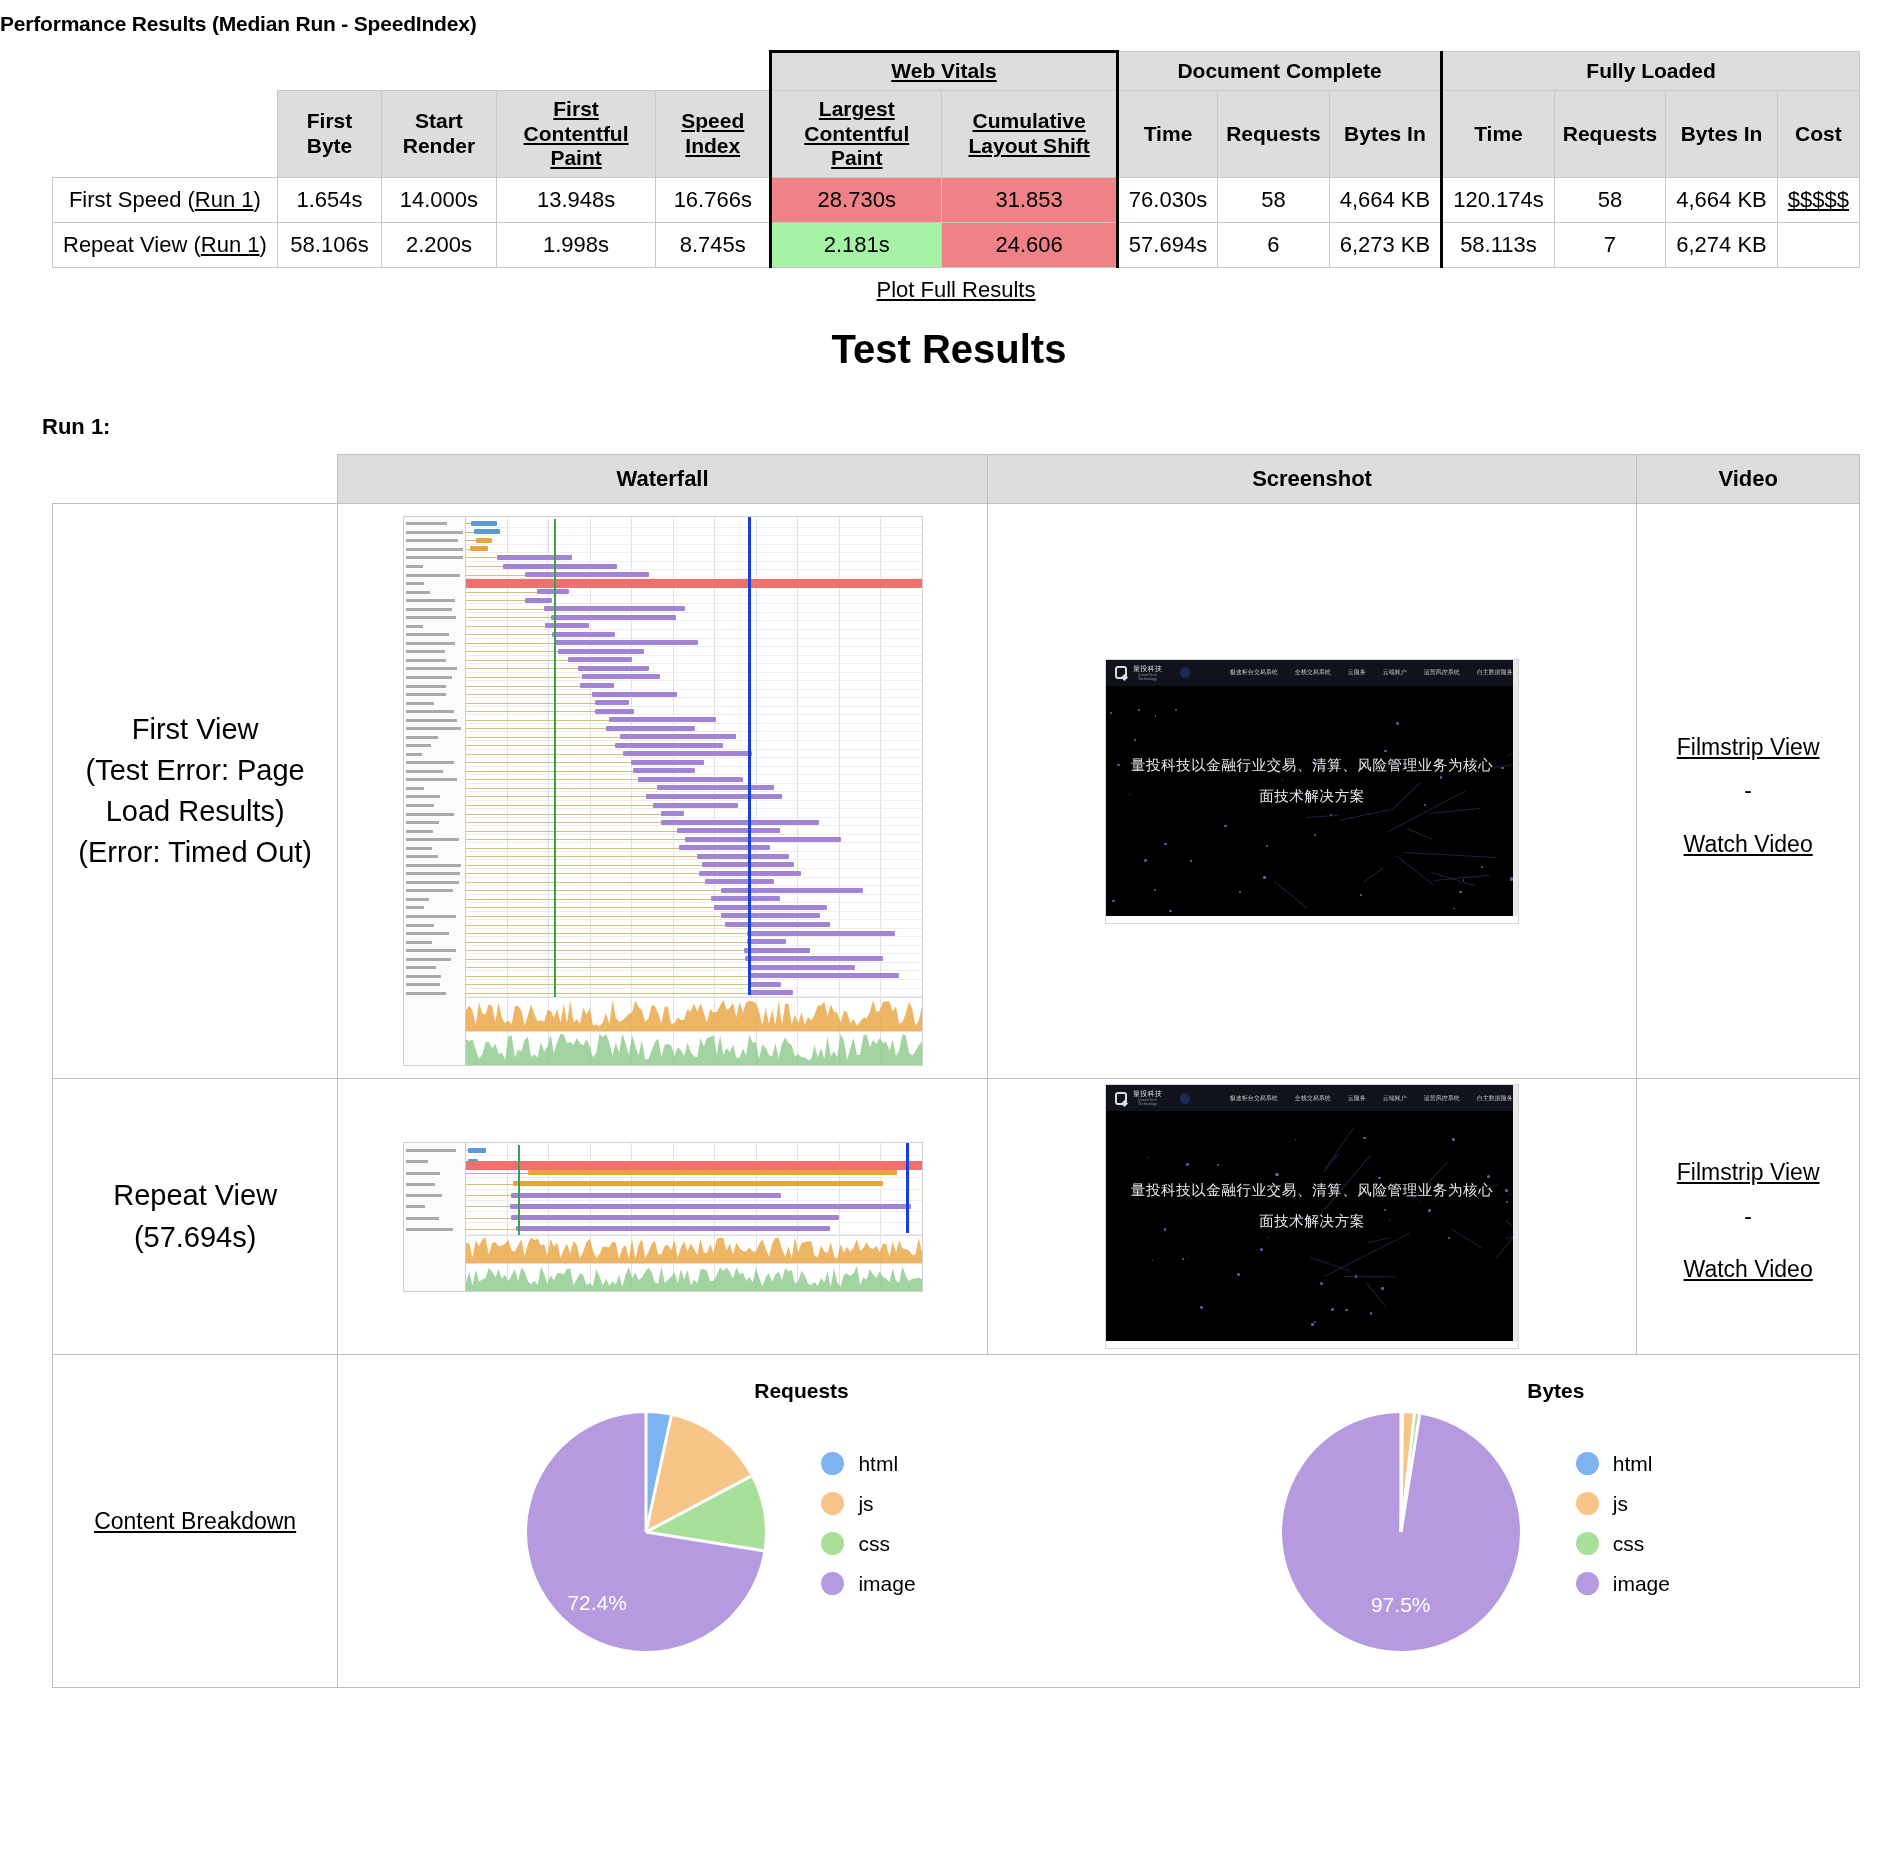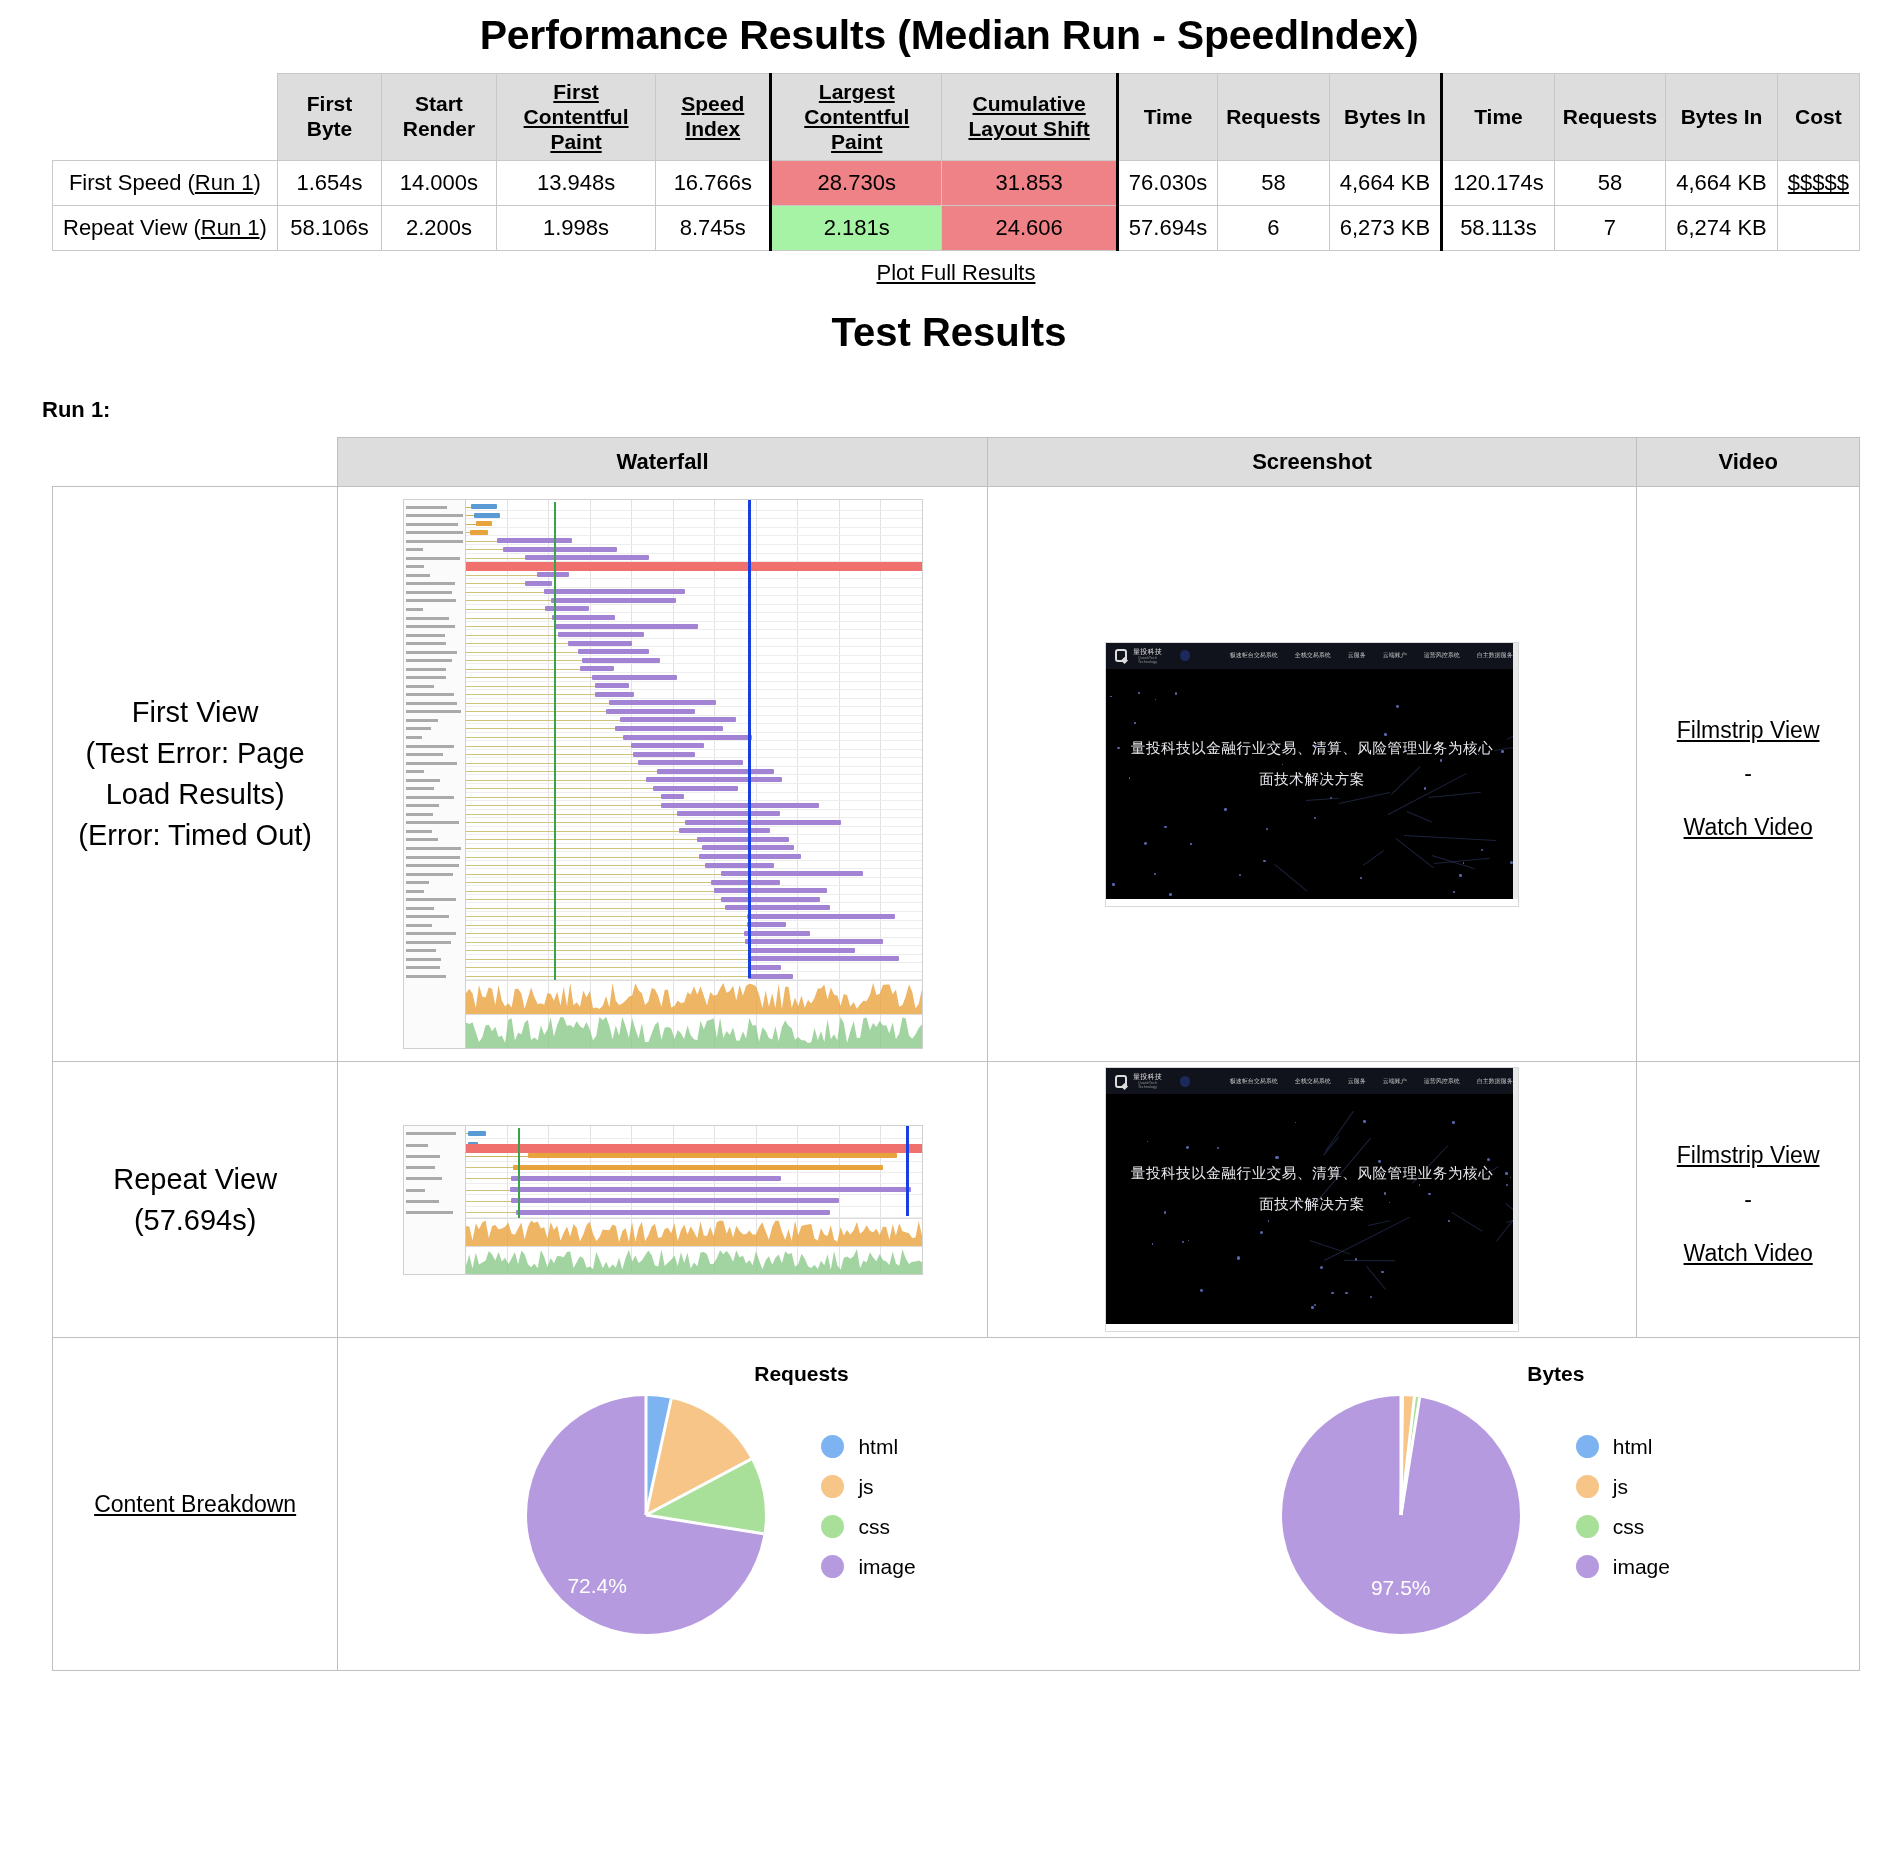--- a/index.html
+++ b/index.html
@@ -6,22 +6,21 @@
   html, body {
     margin: 0; padding: 0;
     background: #ffffff;
     font-family: "Liberation Sans", sans-serif;
     color: #000;
   }
   body { width: 1898px; height: 1860px; overflow: hidden; position: relative; }
 
   
   .perf-title {
-    text-align: center;
-    font-size: 41px;
+    font-size: 21px;
     font-weight: bold;
     letter-spacing: -0.2px;
     padding-top: 12px;
     padding-bottom: 14px;
   }
 
   
   .perf-wrap { padding: 0 38px 0 52px; }
   table.perf {
     border-collapse: collapse;
@@ -186,20 +185,36 @@
   .cb-link { font-size: 23px; }
 </style>
 </head>
 <body>
 
 <div class="perf-title">Performance Results (Median Run - SpeedIndex)</div>
 
 <div class="perf-wrap">
   <table class="perf">
     <thead>
+      <tr>
+        <th class="blank-head"></th>
+        <th class="blank-head"></th>
+        <th class="blank-head"></th>
+        <th class="blank-head"></th>
+        <th class="blank-head"></th>
+        <th colspan="2" class="sep-l grp-top sep-r">
+          <span class="th-ul">Web Vitals</span>
+        </th>
+        <th colspan="3" class="sep-r">
+          <span>Document Complete</span>
+        </th>
+        <th colspan="4">
+          <span>Fully Loaded</span>
+        </th>
+      </tr>
       <tr>
         <th class="blank-head"></th>
         <th><span>First Byte</span></th>
         <th><span>Start Render</span></th>
         <th><a class="ul">First Contentful Paint</a></th>
         <th><a class="ul">Speed Index</a></th>
         <th class="sep-l"><a class="ul">Largest Contentful Paint</a></th>
         <th class="sep-r"><a class="ul">Cumulative Layout Shift</a></th>
         <th><span>Time</span></th>
         <th><span>Requests</span></th>

